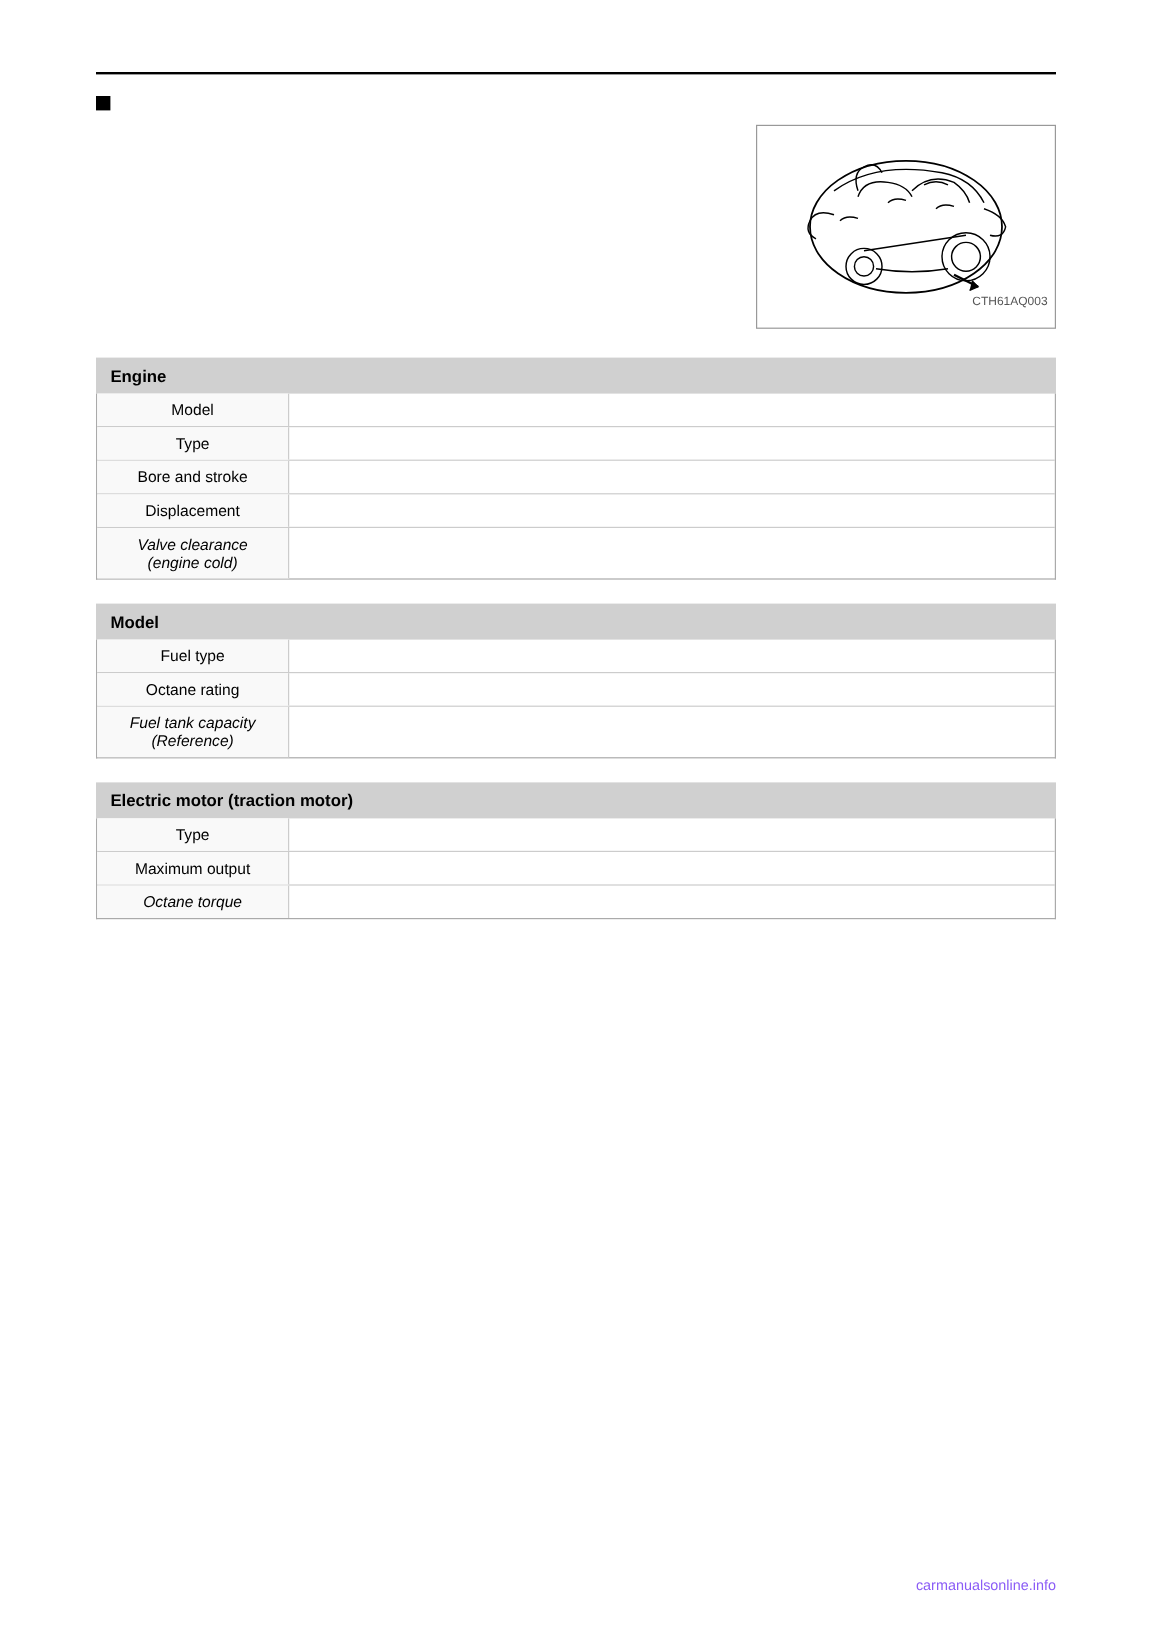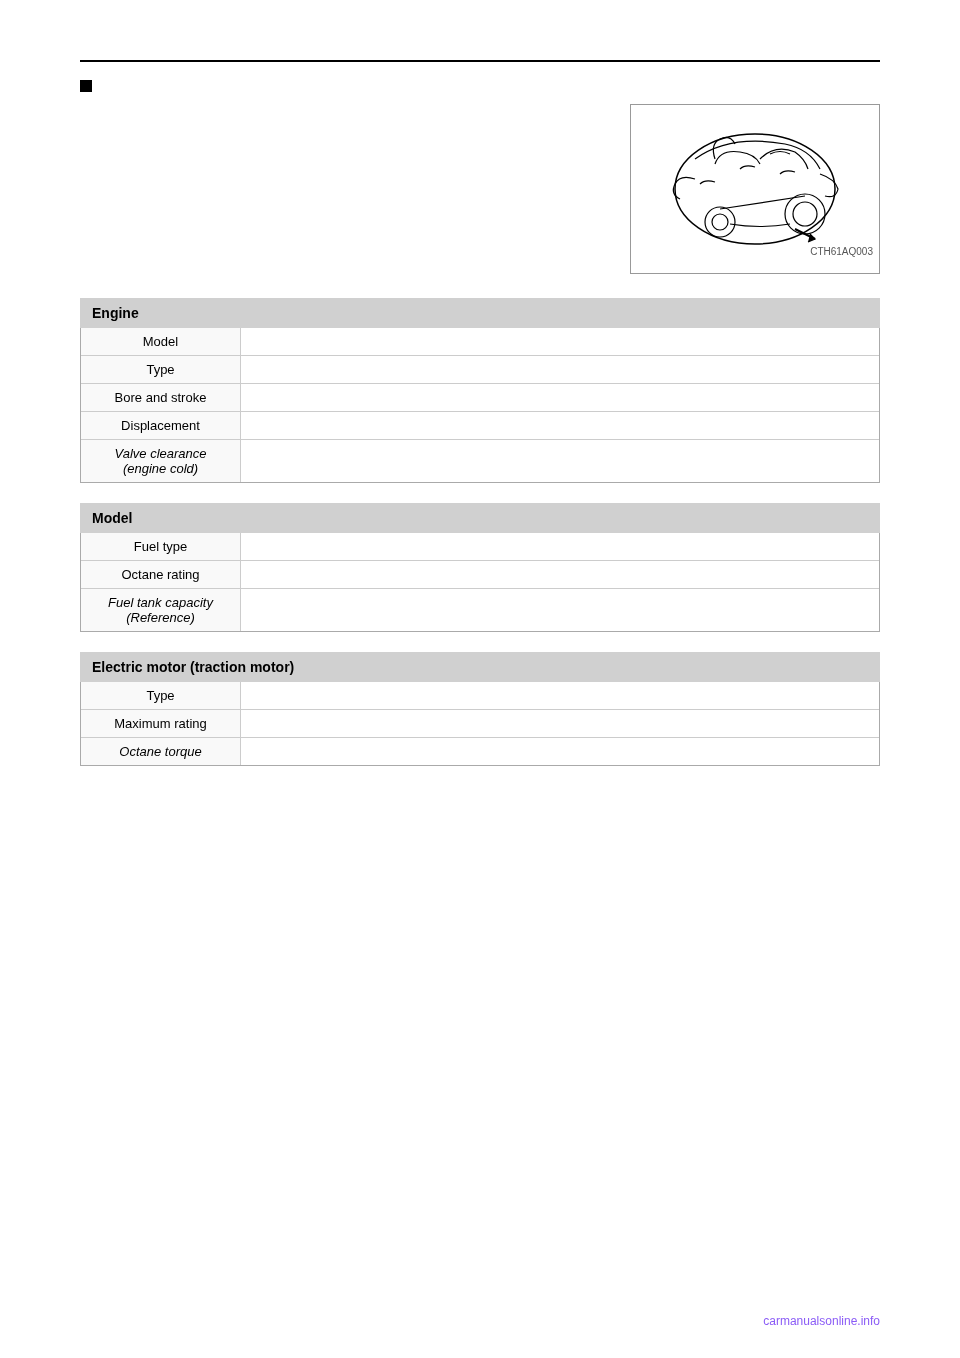--- a/index.html
+++ b/index.html
@@ -217,21 +217,21 @@
 
   <div class="section-block">
     <div class="section-title-bar">Electric motor (traction motor)</div>
     <div class="table-block">
 
       <div class="table-row">
         <div class="cell-label">Type</div>
         <div class="cell-value"></div>
       </div>
       <div class="table-row">
-        <div class="cell-label">Maximum rating</div>
+        <div class="cell-label">Maximum output</div>
         <div class="cell-value"></div>
       </div>
       <div class="table-row">
         <div class="cell-label">Octane torque</div>
         <div class="cell-value"></div>
       </div>
 
     </div>
   </div>
 

